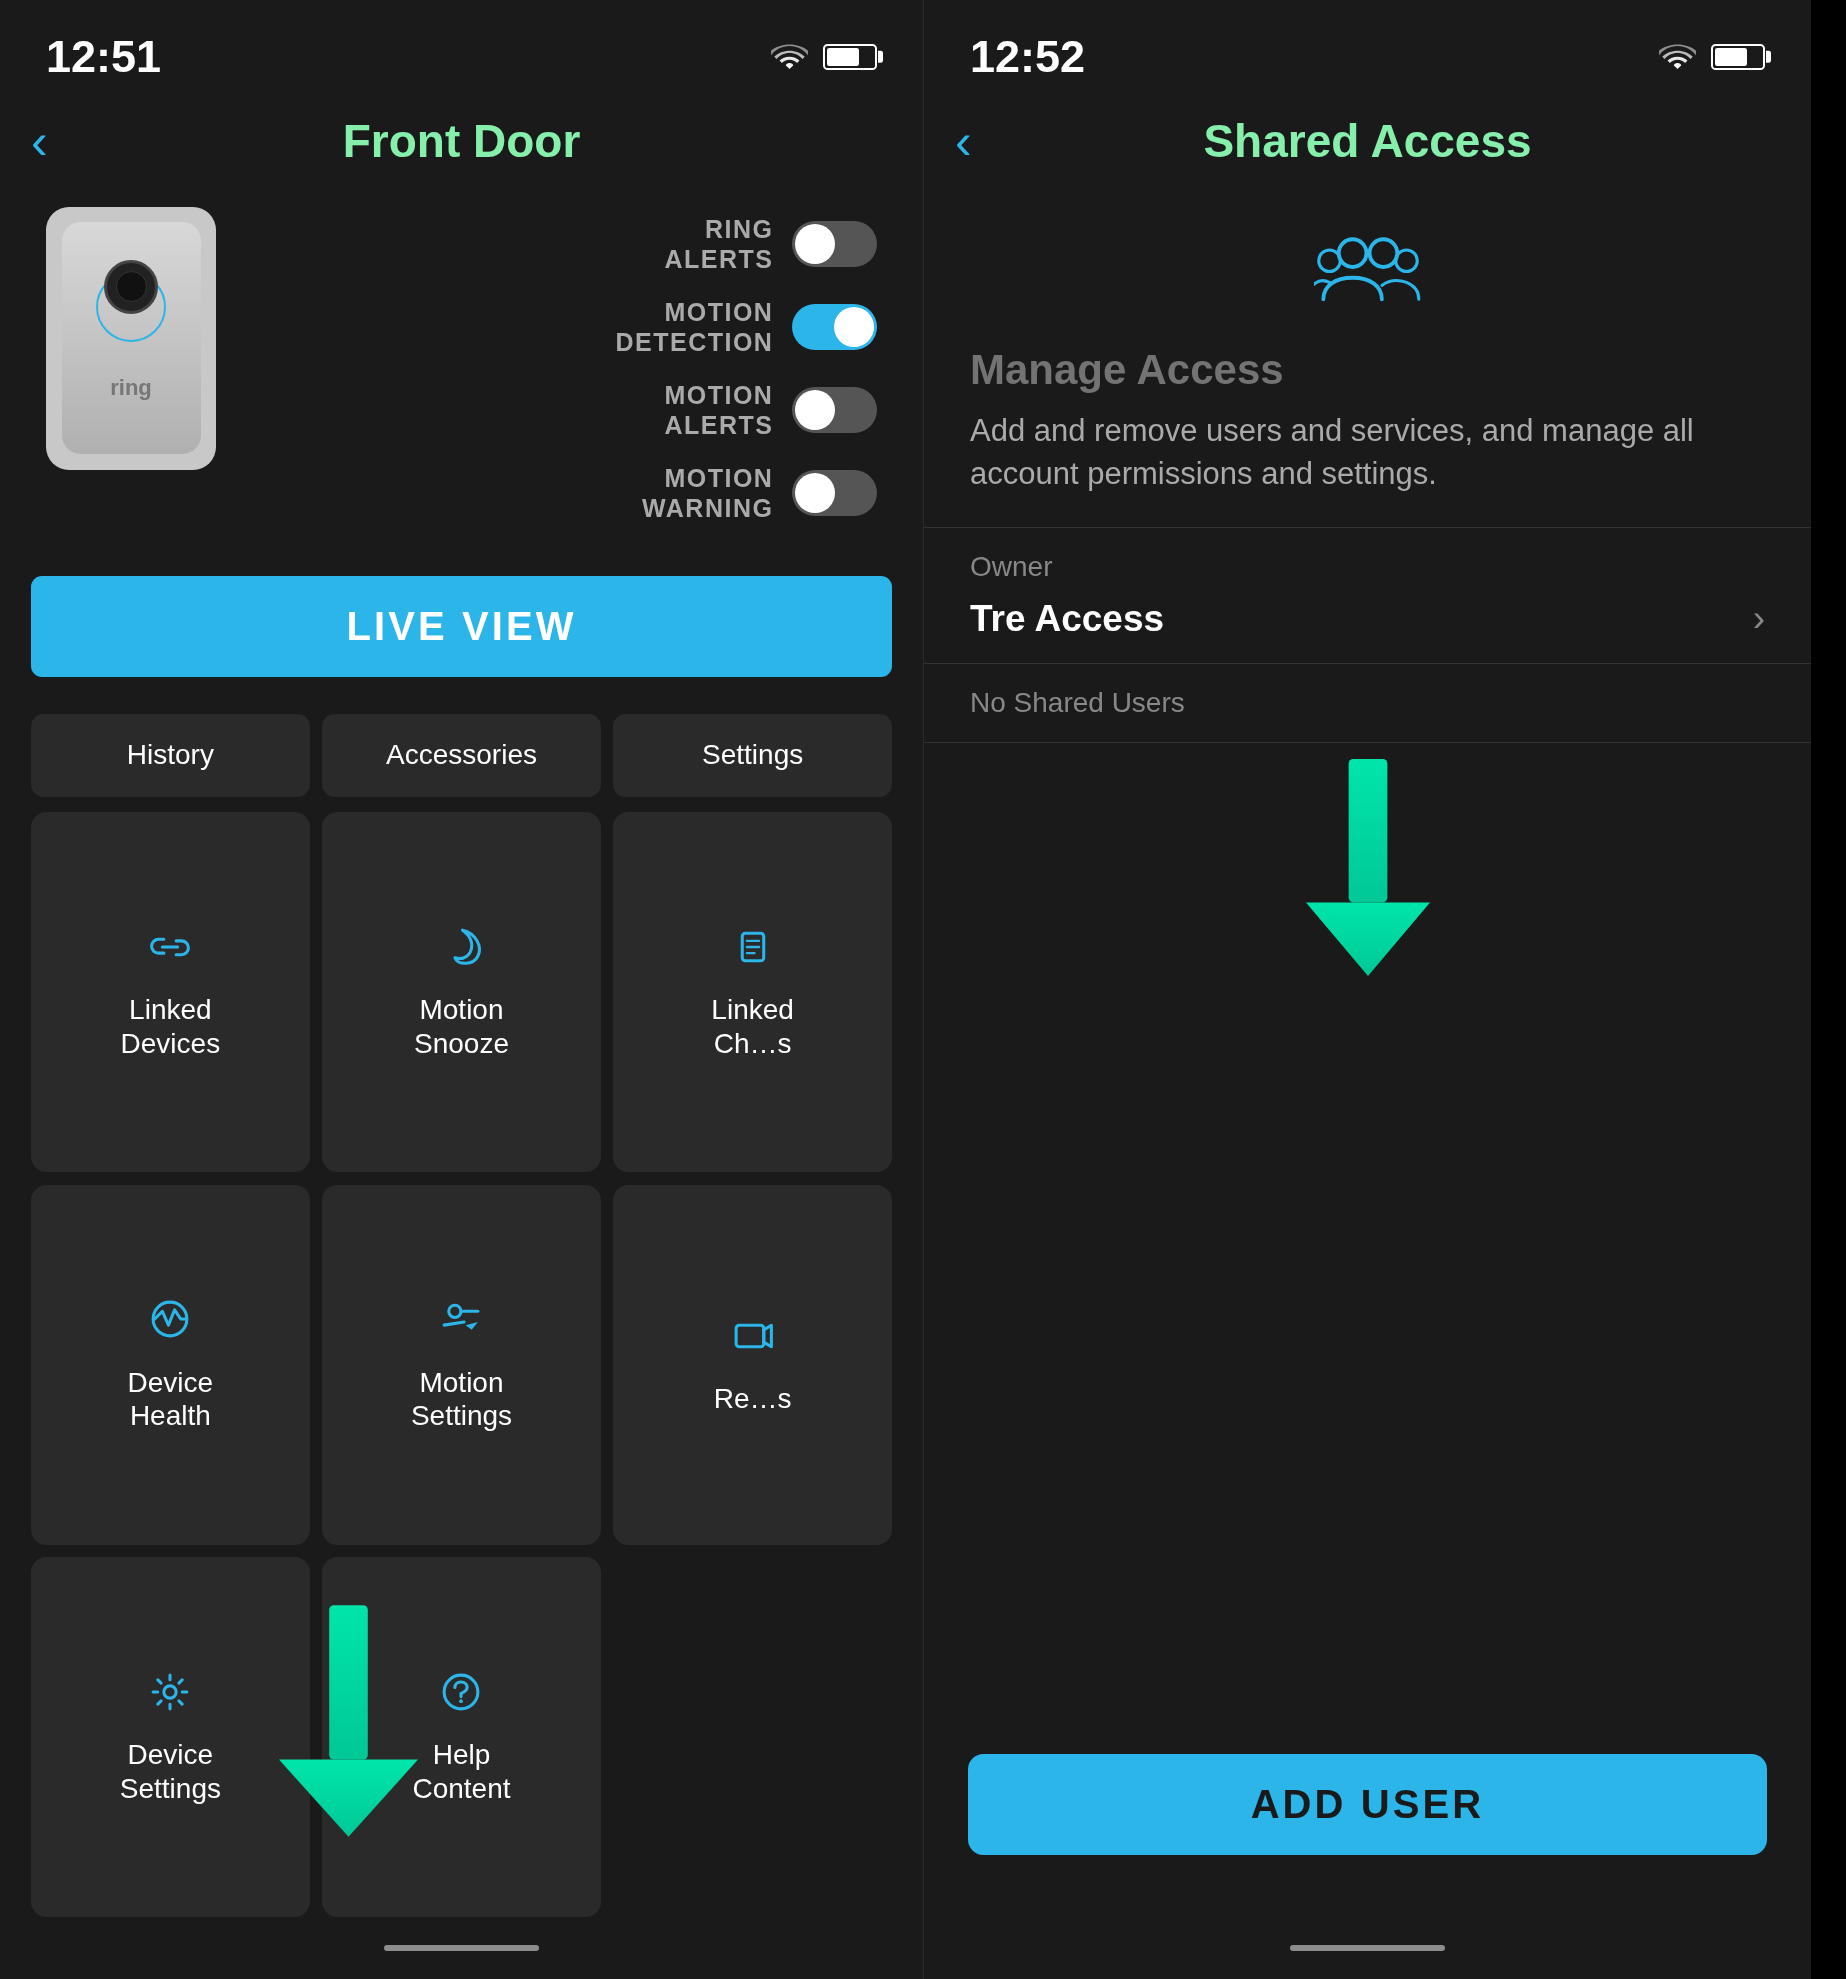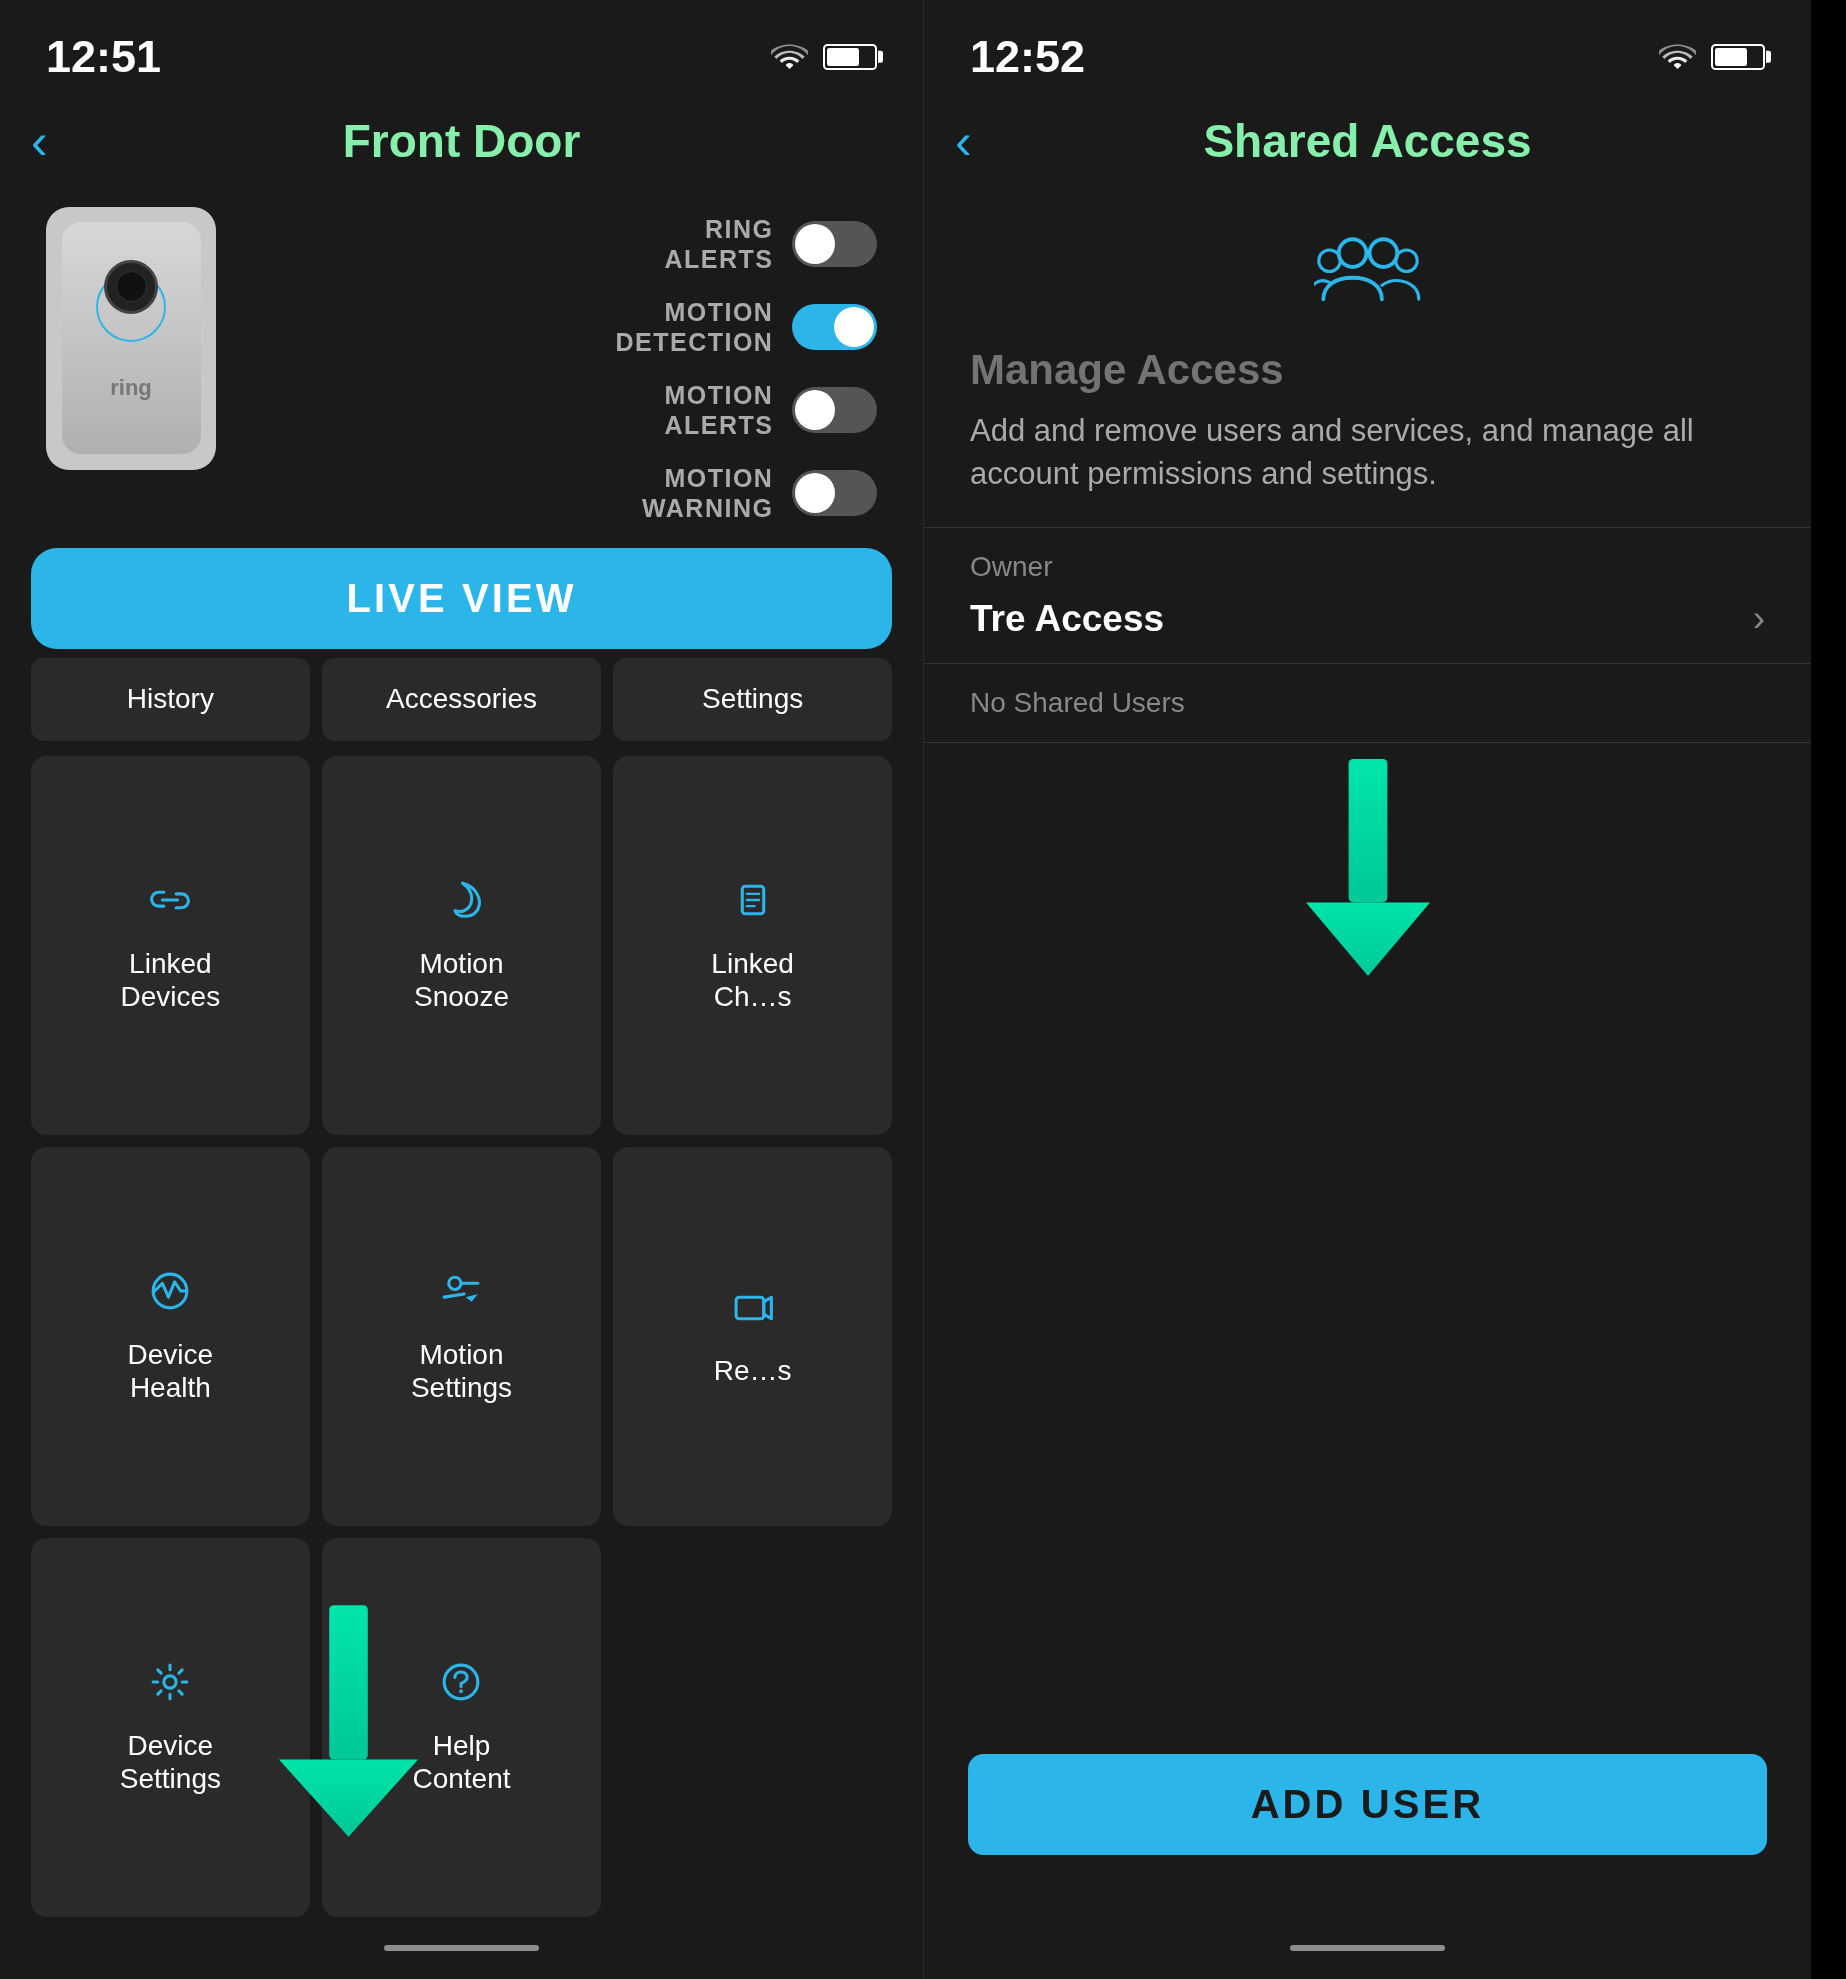--- a/index.html
+++ b/index.html
@@ -203,24 +203,24 @@
       top: 3.1px;
       left: 3.1px;
       transition: left 0.2s;
     }
     .toggle.on .toggle-knob {
       left: 42px;
     }
 
     
     .live-view-btn {
-      margin: 9px 31px;
+      margin: 37px 31px;
       height: 101px;
       background: #2bb5e8;
-      border-radius: 26px;
+      border-radius: 11px;
       display: flex;
       align-items: center;
       justify-content: center;
       cursor: pointer;
     }
     .live-view-btn span {
       font-size: 40px;
       font-weight: 700;
       color: #fff;
       letter-spacing: 3.1px;

